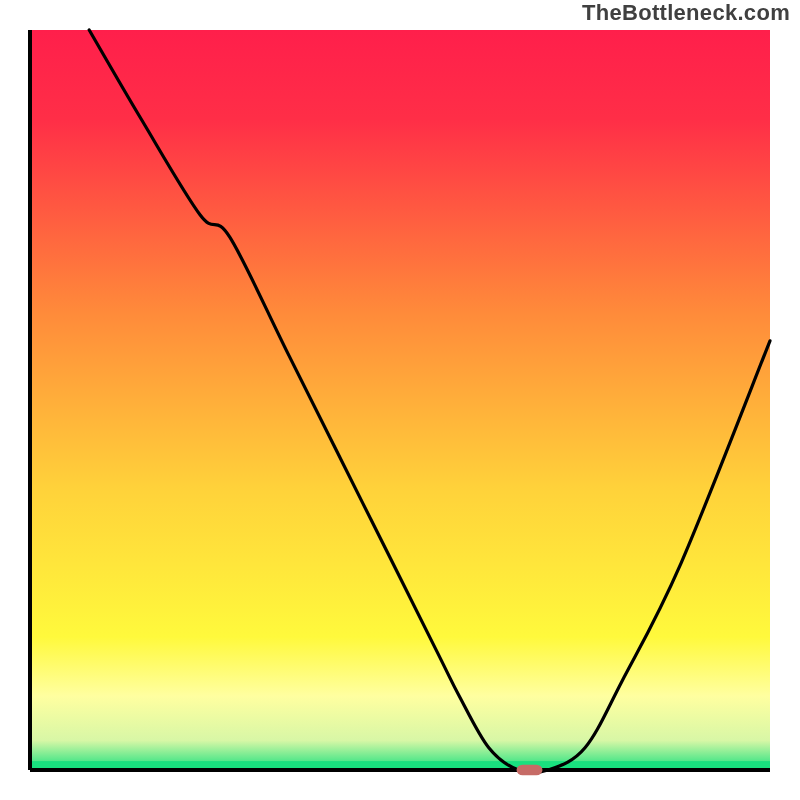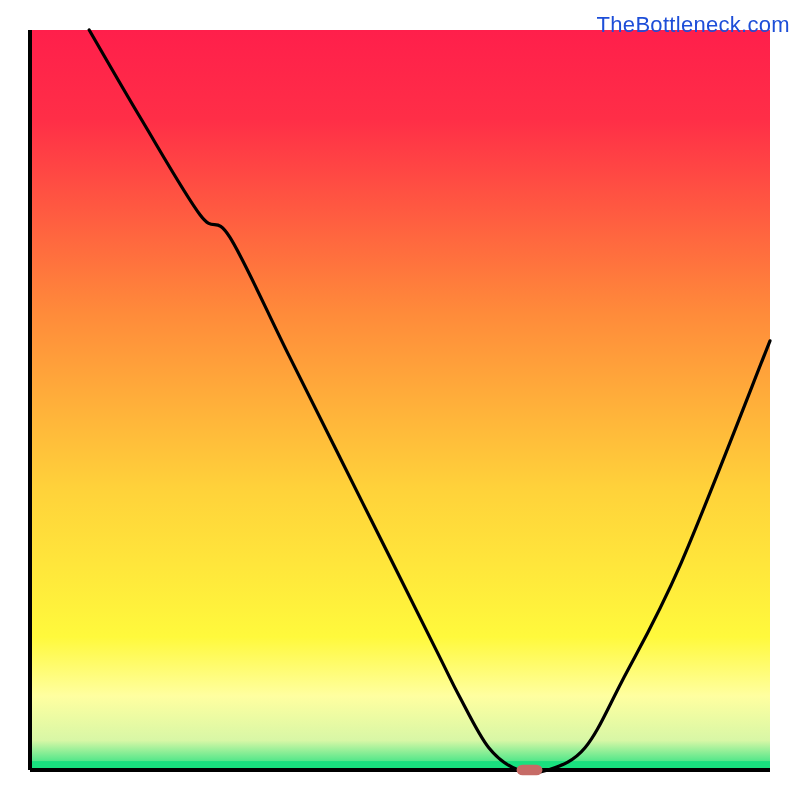--- a/index.html
+++ b/index.html
@@ -11,25 +11,25 @@
     font-family: Arial, Helvetica, sans-serif;
     background: #fff;
   }
   .stage {
     position: relative;
     width: 800px;
     height: 800px;
   }
   .watermark {
     position: absolute;
-    top: 12px;
+    top: 0;
     right: 10px;
     font-size: 22px;
-    font-weight: 400;
-    color: #1d4ed8;
+    font-weight: 700;
+    color: #404040;
     letter-spacing: 0.3px;
     user-select: none;
   }
   svg {
     display: block;
   }
 </style>
 </head>
 <body>
 

